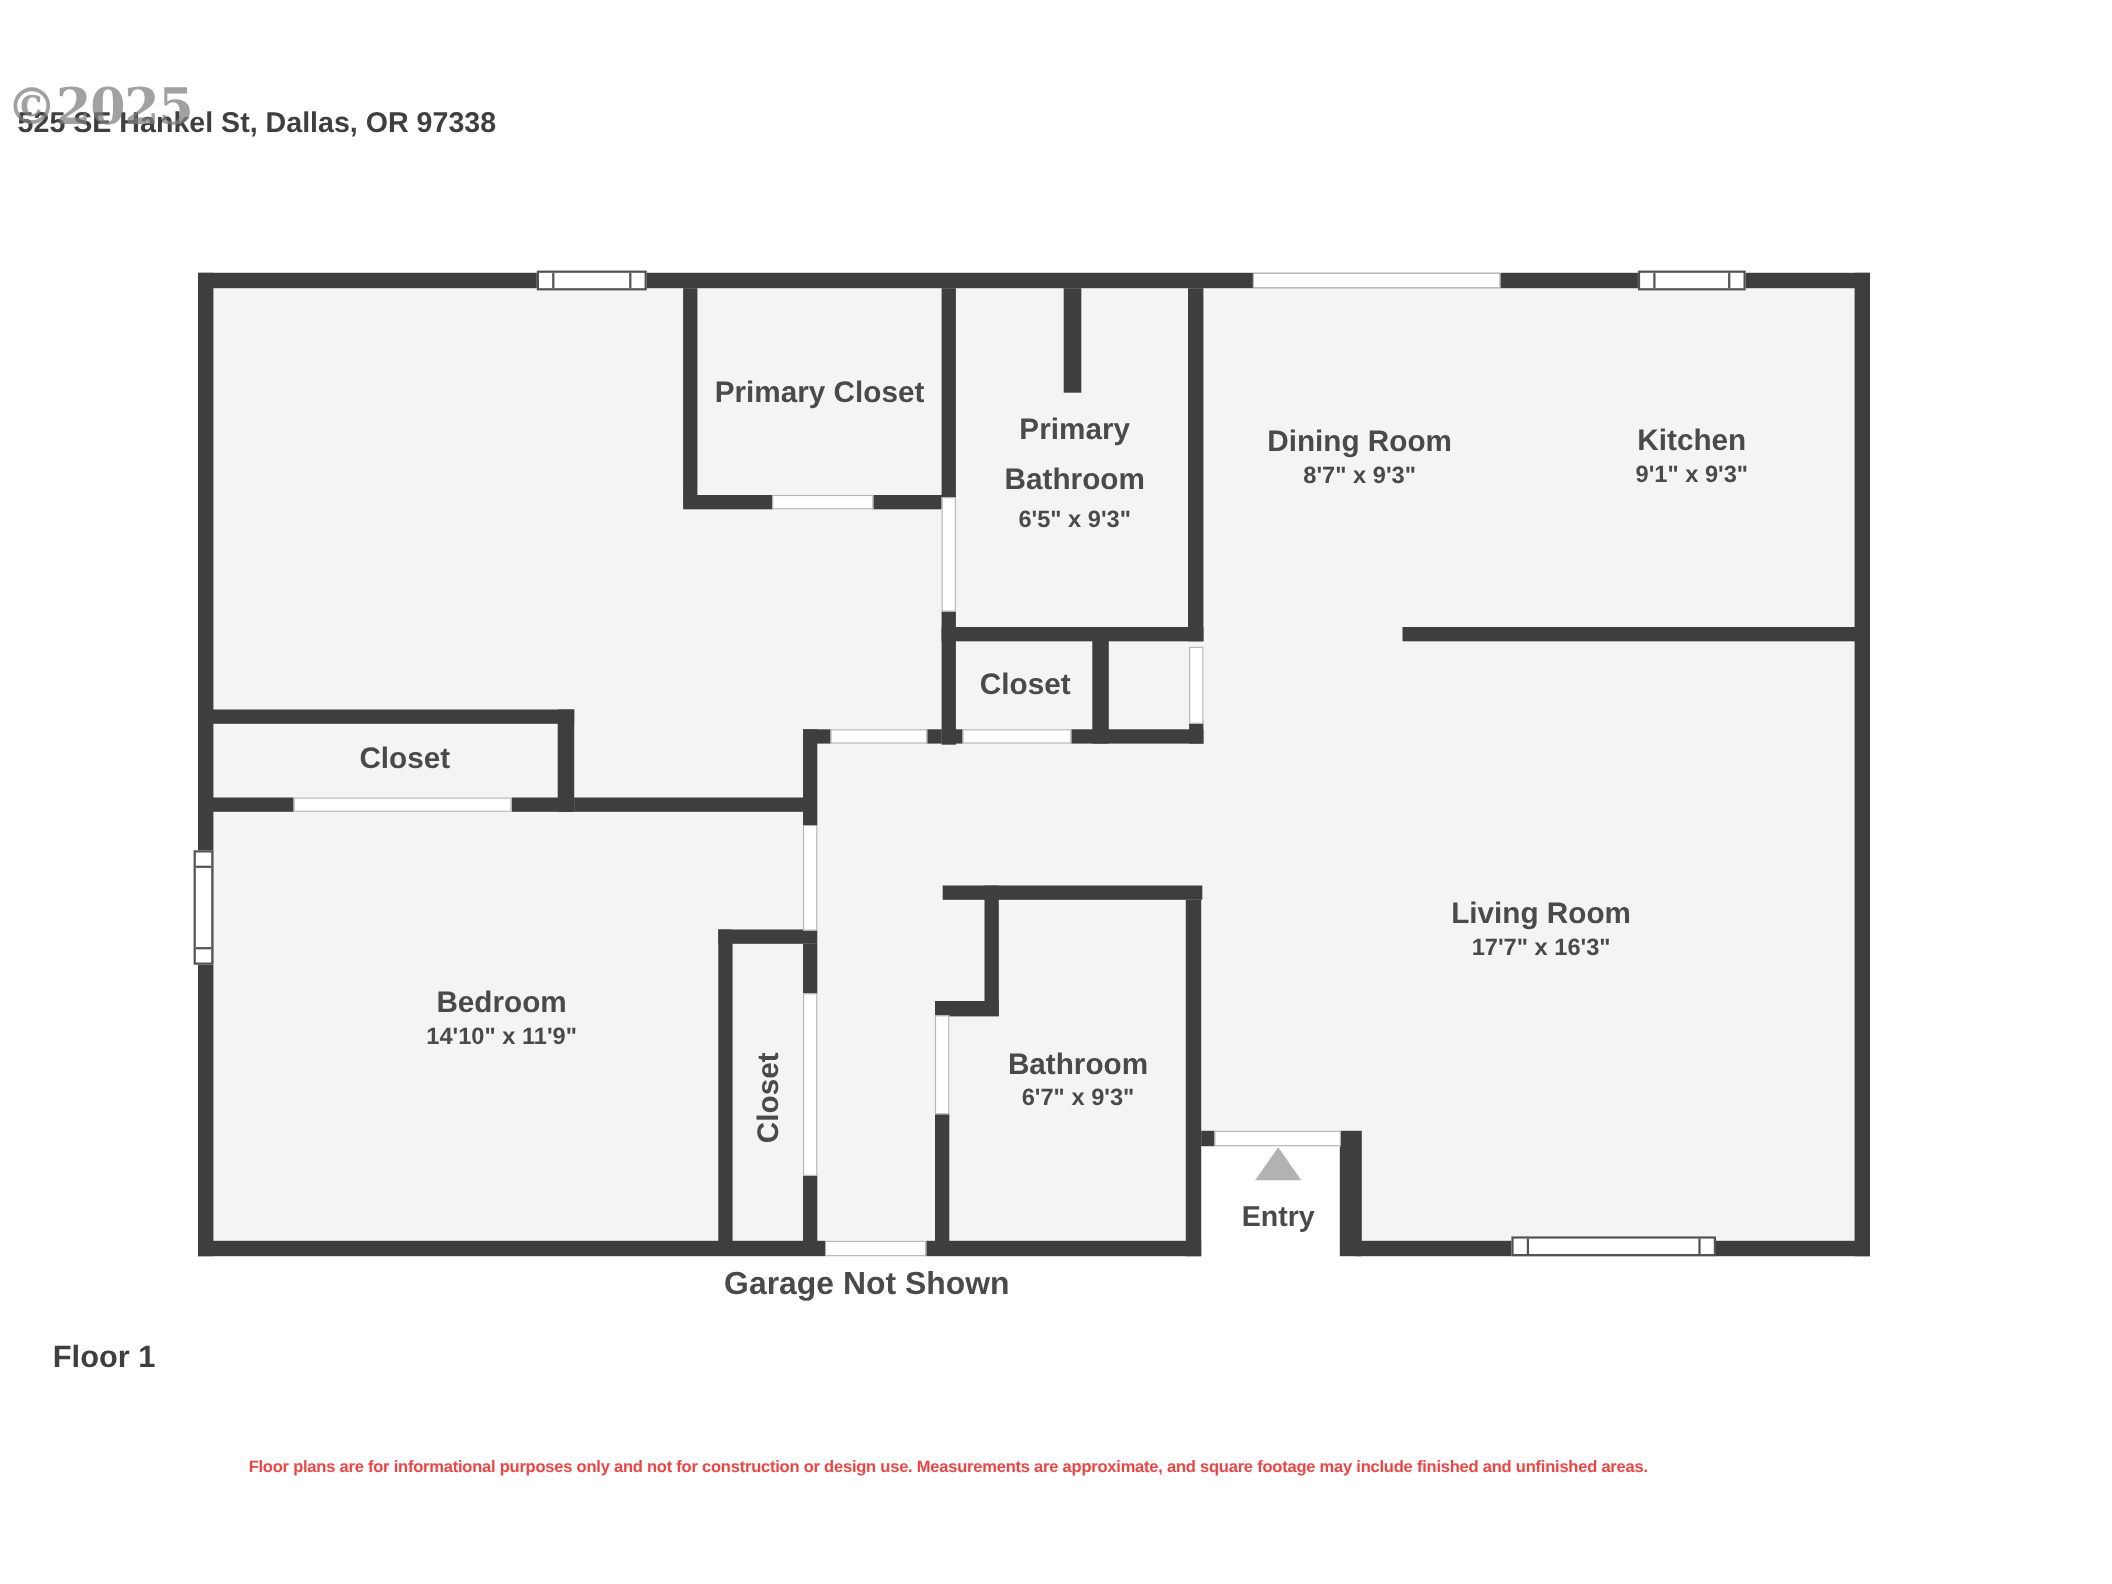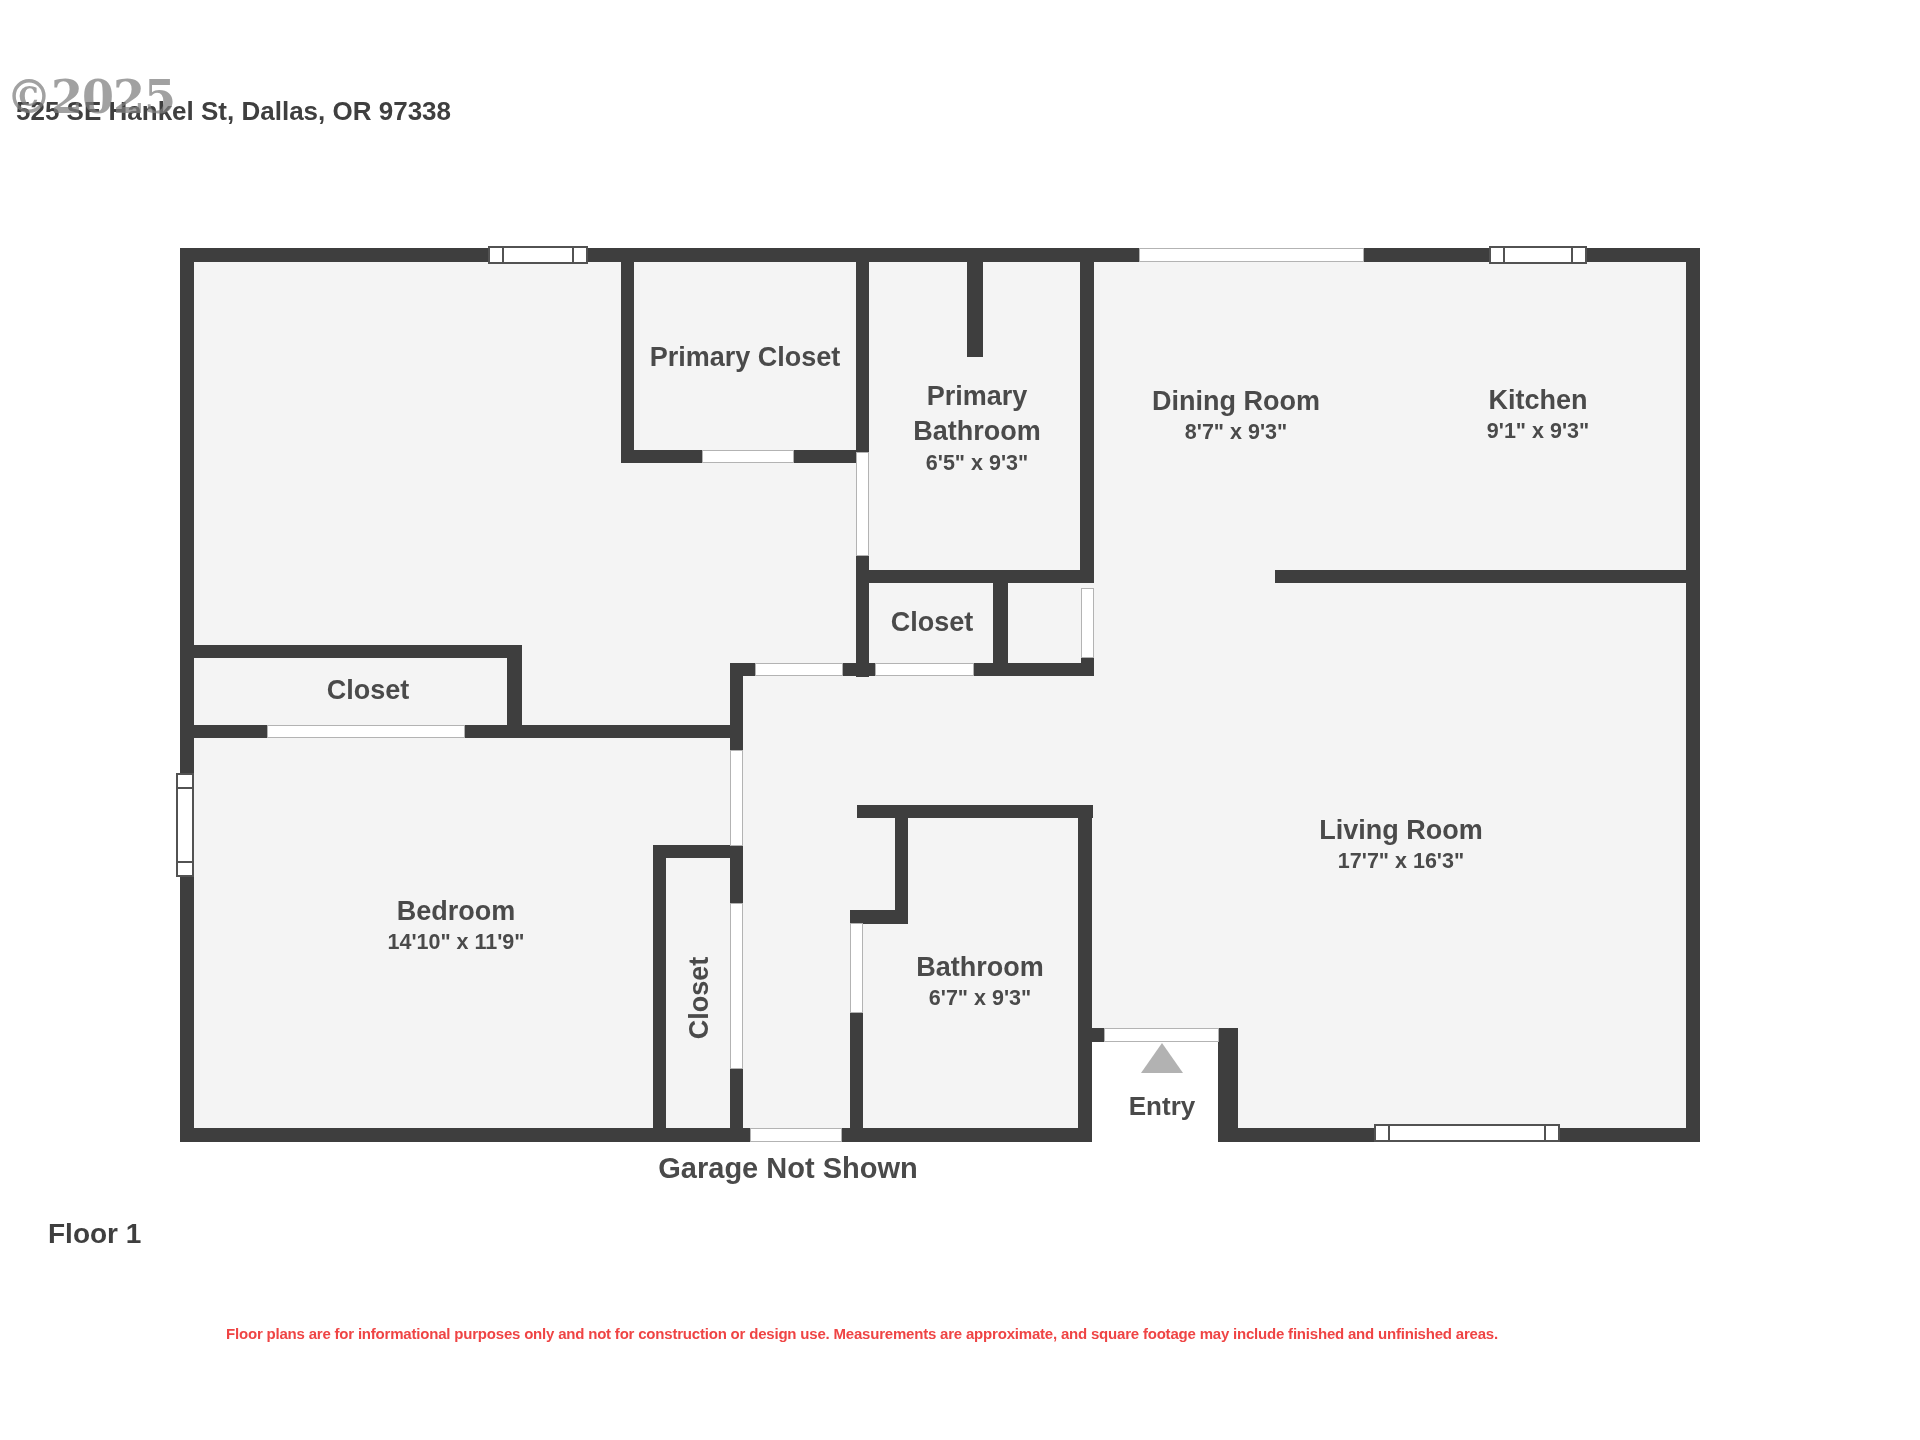--- a/index.html
+++ b/index.html
@@ -13,21 +13,21 @@
   .window-h::before,.window-h::after{content:"";position:absolute;top:0;bottom:0;width:2px;background:#525252;}
   .window-h::before{left:12px;}
   .window-h::after{right:12px;}
   .window-v::before,.window-v::after{content:"";position:absolute;left:0;right:0;height:2px;background:#525252;}
   .window-v::before{top:12px;}
   .window-v::after{bottom:12px;}
   .room-label{position:absolute;transform:translate(-50%,-50%);color:#4a4a4a;text-align:center;white-space:nowrap;}
   .room-name{font-size:27px;font-weight:bold;line-height:33px;}
   .room-dims{font-size:21.5px;font-weight:bold;line-height:29px;}
   .wrap2{white-space:normal;width:210px;}
-  .wrap2 .room-name{line-height:35px;}
+  .wrap2 .room-name{line-height:45px;}
   .v-label{transform:translate(-50%,-50%) rotate(-90deg);}
   .entry-arrow{position:absolute;width:0;height:0;border-left:21px solid transparent;border-right:21px solid transparent;border-bottom:30px solid #b2b2b2;}
   .entry-text{position:absolute;transform:translate(-50%,-50%);color:#4a4a4a;font-size:26px;font-weight:bold;white-space:nowrap;}
   .address{position:absolute;left:16px;top:96px;font-size:26px;font-weight:bold;color:#3f3f3f;white-space:nowrap;}
   .watermark{position:absolute;left:6px;top:70px;font-family:"DejaVu Serif","Liberation Serif",serif;font-size:46px;font-weight:bold;color:#7e7e7e;opacity:0.72;letter-spacing:-1px;white-space:nowrap;}
   .garage-note{position:absolute;transform:translate(-50%,-50%);left:788px;top:1168px;font-size:29px;font-weight:bold;color:#4a4a4a;white-space:nowrap;}
   .floor-label{position:absolute;left:48px;top:1218px;font-size:28px;font-weight:bold;color:#3f3f3f;white-space:nowrap;}
   .disclaimer{position:absolute;left:50%;transform:translateX(-50%);top:1325px;font-size:15px;font-weight:bold;color:#ef4444;letter-spacing:-0.2px;white-space:nowrap;}
 </style>
 </head>

